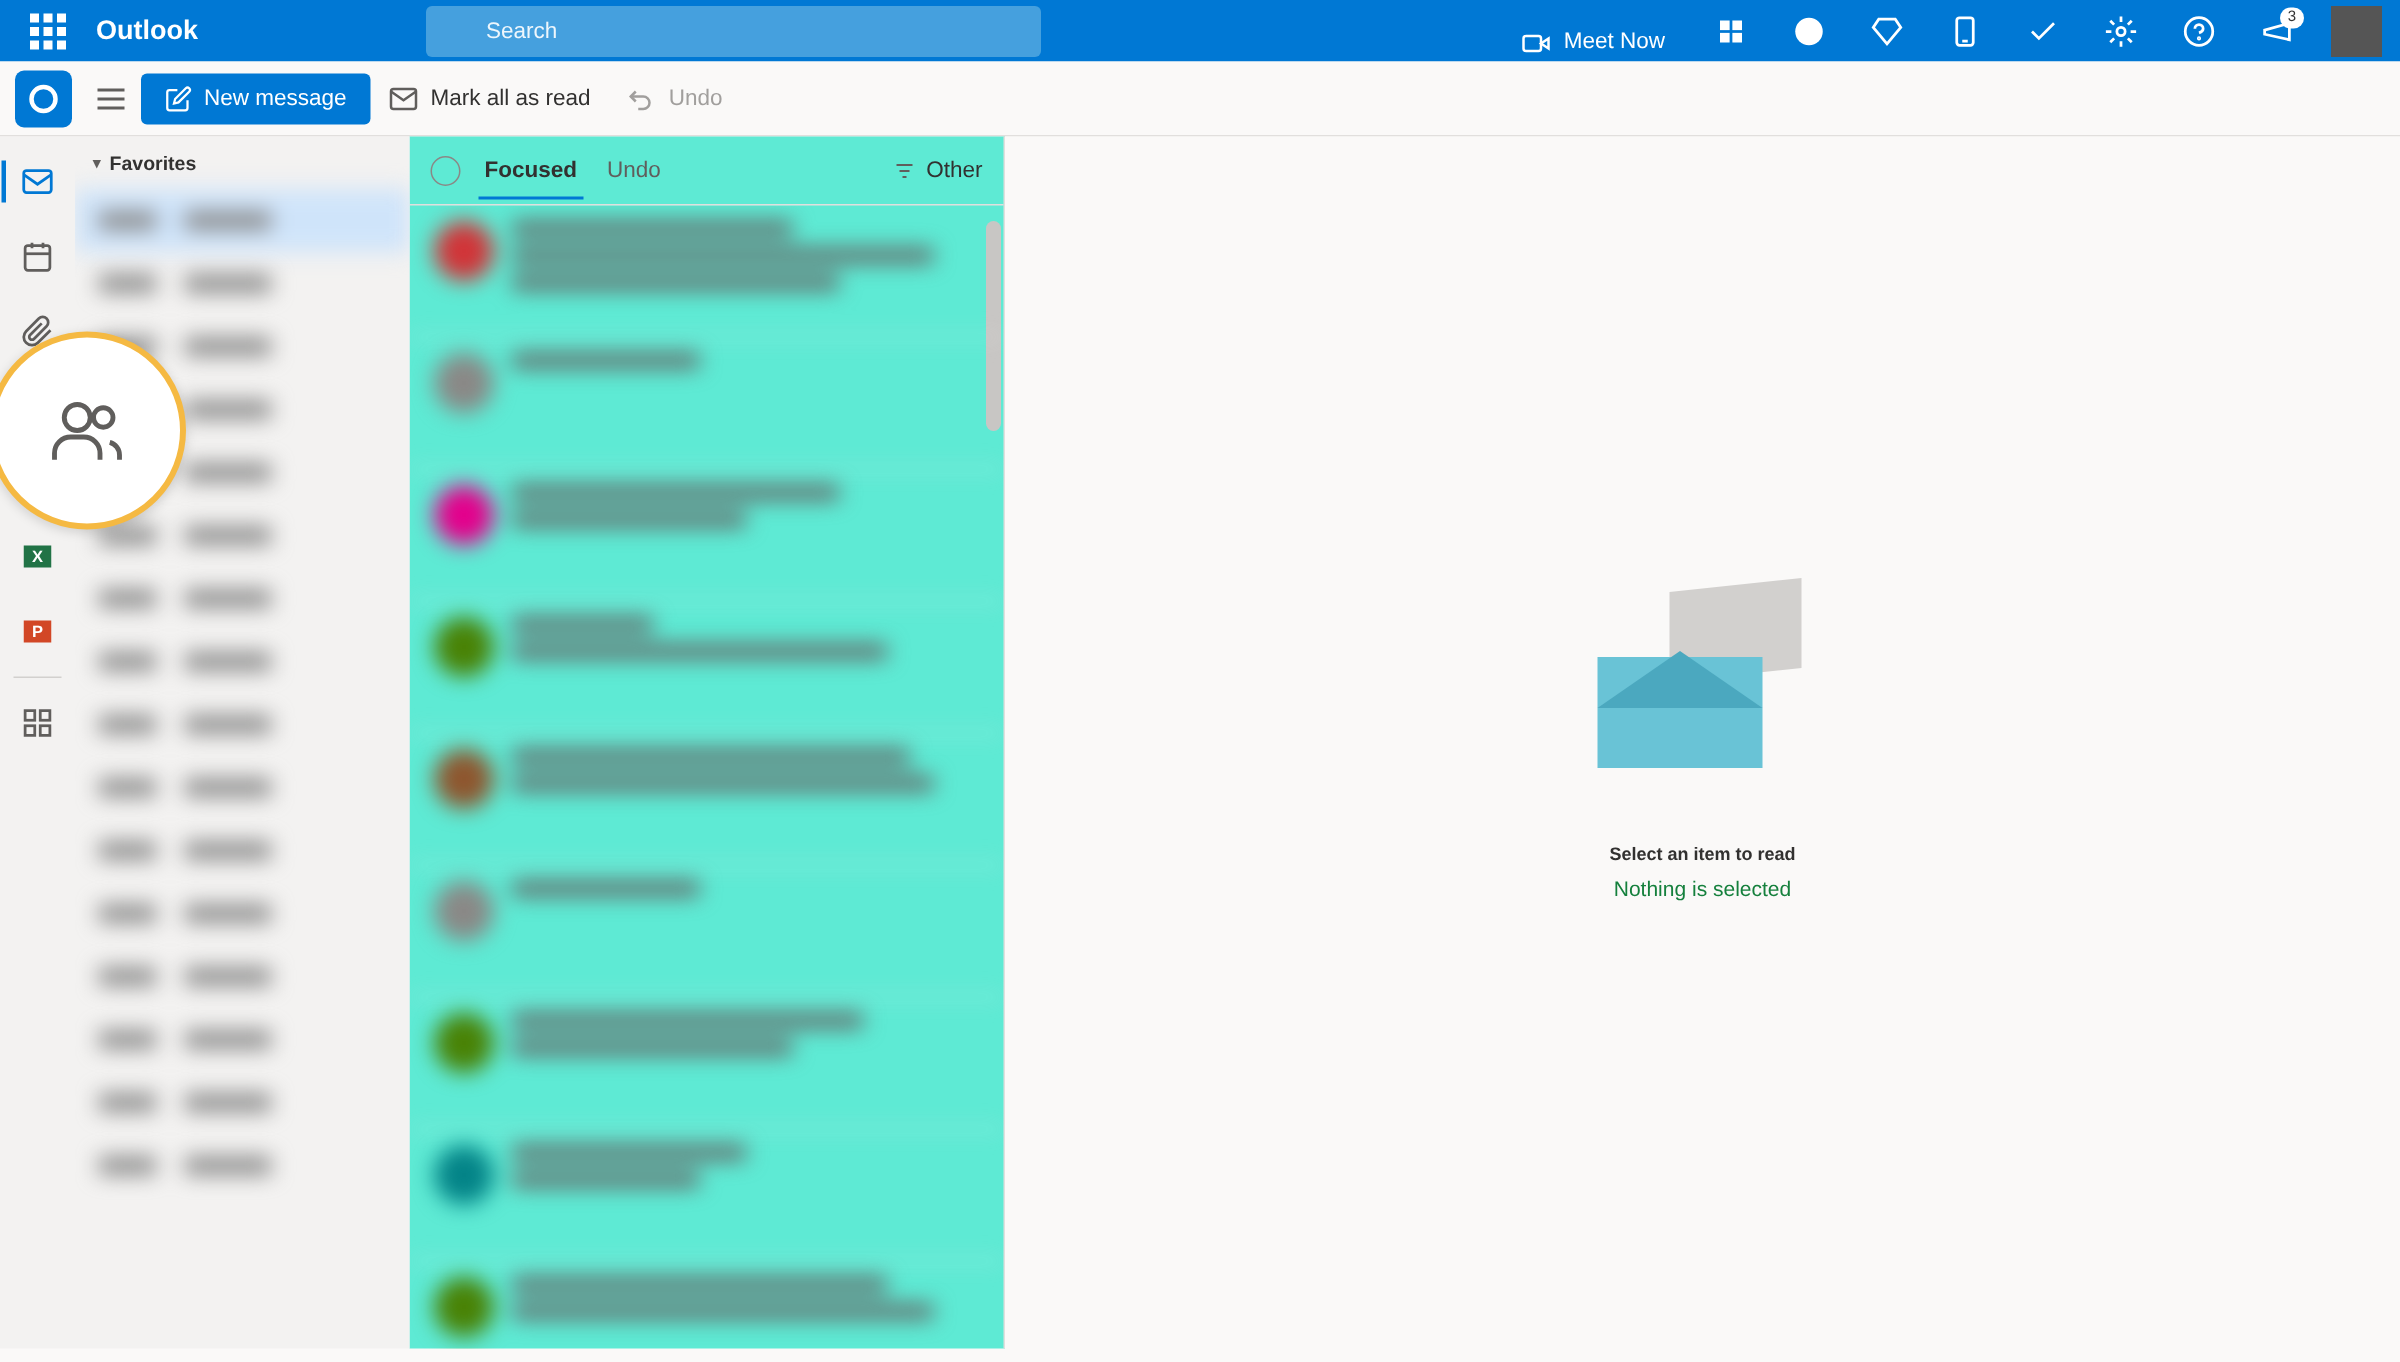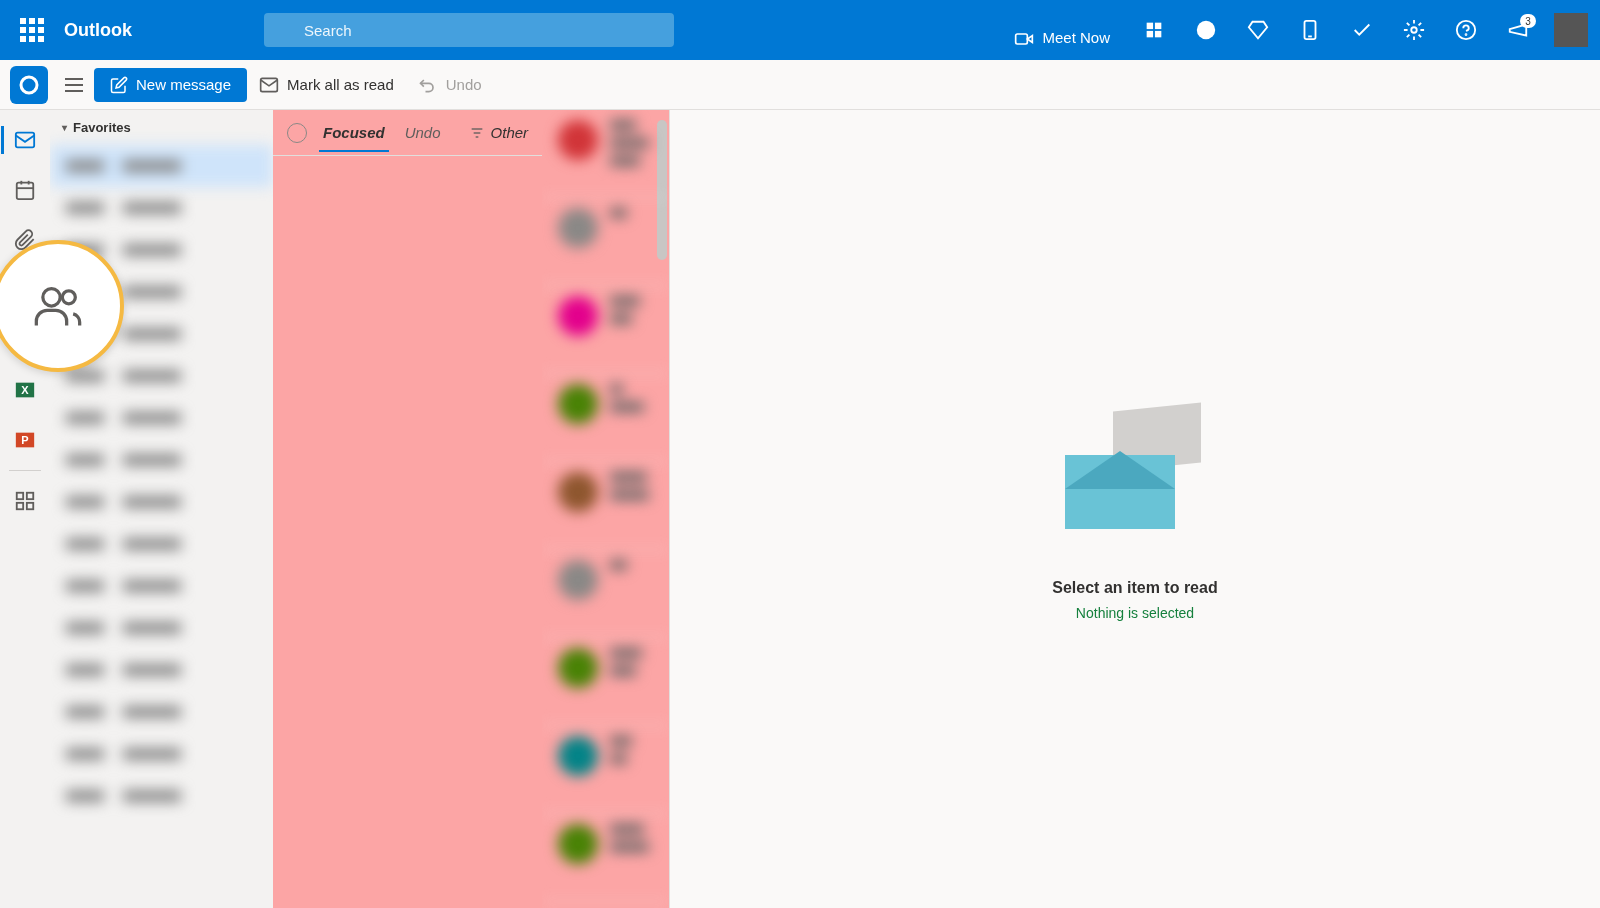--- a/index.html
+++ b/index.html
@@ -11,21 +11,21 @@
     
     body {
       width: 1600px;
       height: 908px;
       overflow: hidden;
       background: #faf9f8;
     }
     
     
     .header {
-      height: 60px;
+      height: 41px;
       background: #0078d4;
       display: flex;
       align-items: center;
       padding: 0 8px;
       color: white;
     }
     
     .app-launcher {
       width: 48px;
       height: 48px;
@@ -50,20 +50,21 @@
     
     .brand-name {
       font-size: 18px;
       font-weight: 600;
       margin-left: 8px;
       min-width: 200px;
     }
     
     .search-container {
       flex: 0 0 410px;
+      margin-left: 20px;
     }
     
     .search-box {
       width: 100%;
       height: 34px;
       background: #45a0de;
       border: none;
       border-radius: 4px;
       padding: 0 12px 0 40px;
       color: white;
@@ -318,25 +319,24 @@
     
     .blur-content {
       background: linear-gradient(90deg, #888 20%, transparent 20%, transparent 30%, #888 30%, #888 60%, transparent 60%);
       height: 12px;
       width: 100%;
     }
     
     
     .message-list-pane {
       width: 397px;
-      background: #fca5a5;
+      background: #5eead4;
       border-right: 1px solid #e1dfdd;
       display: flex;
-      flex-direction: row;
-      font-style: italic;
+      flex-direction: column;
     }
     
     .message-list-header {
       height: 46px;
       display: flex;
       align-items: center;
       padding: 0 14px;
       border-bottom: 1px solid #e1dfdd;
       gap: 12px;
     }
@@ -475,21 +475,21 @@
       left: 0;
       bottom: 48px;
       width: 0;
       height: 0;
       border-left: 55px solid transparent;
       border-right: 55px solid transparent;
       border-bottom: 38px solid #4ba8bf;
     }
     
     .empty-title {
-      font-size: 16px;
+      font-size: 12px;
       font-weight: 600;
       color: #323130;
       margin-bottom: 8px;
       margin-top: 18px;
     }
     
     .empty-subtitle {
       font-size: 14px;
       color: #15803d;
     }

